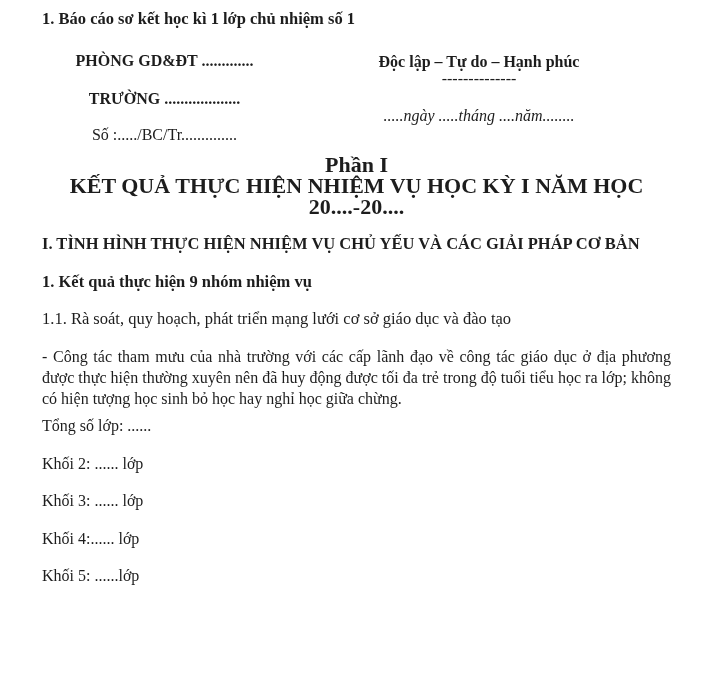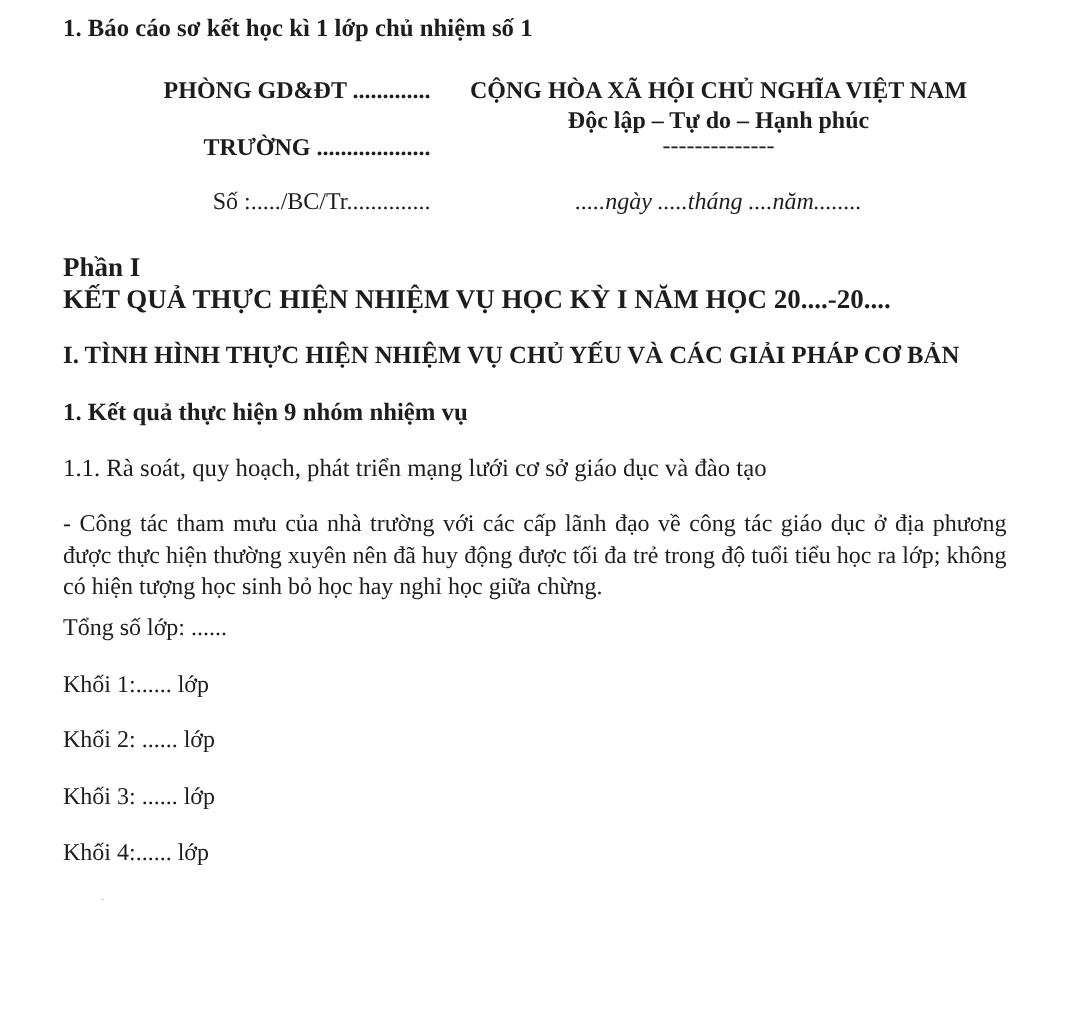--- a/index.html
+++ b/index.html
@@ -19,21 +19,21 @@
     font-size:16.5px;
     font-weight:bold;
     line-height:19px;
   }
   .header-row{
     display:flex;
     margin-top:23px;
   }
   .header-left{
     width:245px;
-    text-align:right;
+    text-align:center;
     line-height:19px;
   }
   .header-left .agency-line{font-weight:bold;}
   .header-left .school-line{font-weight:bold;margin-top:19px;}
   .header-left .number-line{margin-top:17px;}
   .header-right{
     flex:1;
     text-align:center;
     line-height:19px;
   }
@@ -42,24 +42,25 @@
   .header-right .dash-line{line-height:15px;letter-spacing:0;}
   .header-right .date-line{margin-top:20px;font-style:italic;}
   .report-title{
     margin-top:33px;
     font-weight:bold;
     line-height:21px;
     text-align:center;
     font-size:16.5px;
   }
   .part-block{
-    margin-top:24px;
+    margin-top:10px;
     font-weight:bold;
     line-height:21px;
-    font-size:18px;
+    text-align:center;
+    font-size:22px;
   }
   .section-heading{
     margin-top:16px;
     font-weight:bold;
     line-height:21px;
     font-size:16.5px;
   }
   .sub-heading{
     margin-top:17px;
     font-weight:bold;
@@ -119,21 +120,20 @@
 
   <h1 class="doc-title">1. Báo cáo sơ kết học kì 1 lớp chủ nhiệm số 1</h1>
 
   <div class="header-row">
     <div class="header-left">
       <div class="agency-line">PHÒNG GD&amp;ĐT .............</div>
       <div class="school-line">TRƯỜNG ...................</div>
       <div class="number-line">Số :...../BC/Tr..............</div>
     </div>
     <div class="header-right">
-      <div class="country-line">CỘNG HÒA XÃ HỘI CHỦ NGHĨA VIỆT NAM</div>
       <div class="motto-line">Độc lập – Tự do – Hạnh phúc</div>
       <div class="dash-line">--------------</div>
       <div class="date-line">.....ngày .....tháng ....năm........</div>
     </div>
   </div>
 
 
   <div class="part-block">
     <div>Phần I</div>
     <div>KẾT QUẢ THỰC HIỆN NHIỆM VỤ HỌC KỲ I NĂM HỌC 20....-20....</div>
@@ -142,21 +142,20 @@
   <div class="section-heading">I. TÌNH HÌNH THỰC HIỆN NHIỆM VỤ CHỦ YẾU VÀ CÁC GIẢI PHÁP CƠ BẢN</div>
 
   <div class="sub-heading">1. Kết quả thực hiện 9 nhóm nhiệm vụ</div>
 
   <div class="sub-heading2">1.1. Rà soát, quy hoạch, phát triển mạng lưới cơ sở giáo dục và đào tạo</div>
 
   <div class="body-paragraph">- Công tác tham mưu của nhà trường với các cấp lãnh đạo về công tác giáo dục ở địa phương được thực hiện thường xuyên nên đã huy động được tối đa trẻ trong độ tuổi tiểu học ra lớp; không có hiện tượng học sinh bỏ học hay nghỉ học giữa chừng.</div>
 
   <div class="stats">
     <div class="stat-line">Tổng số lớp: ......</div>
-    <div class="stat-line">Khối 1:...... lớp</div>
     <div class="stat-line">Khối 2: ...... lớp</div>
     <div class="stat-line">Khối 3: ...... lớp</div>
     <div class="stat-line">Khối 4:...... lớp</div>
     <div class="stat-line">Khối 5: ......lớp</div>
   </div>
 
   <div class="logo">
     <svg class="wheel" viewBox="0 0 48 48" xmlns="http://www.w3.org/2000/svg">
       <g fill="none" stroke="#ee8336" stroke-linecap="round">
 

